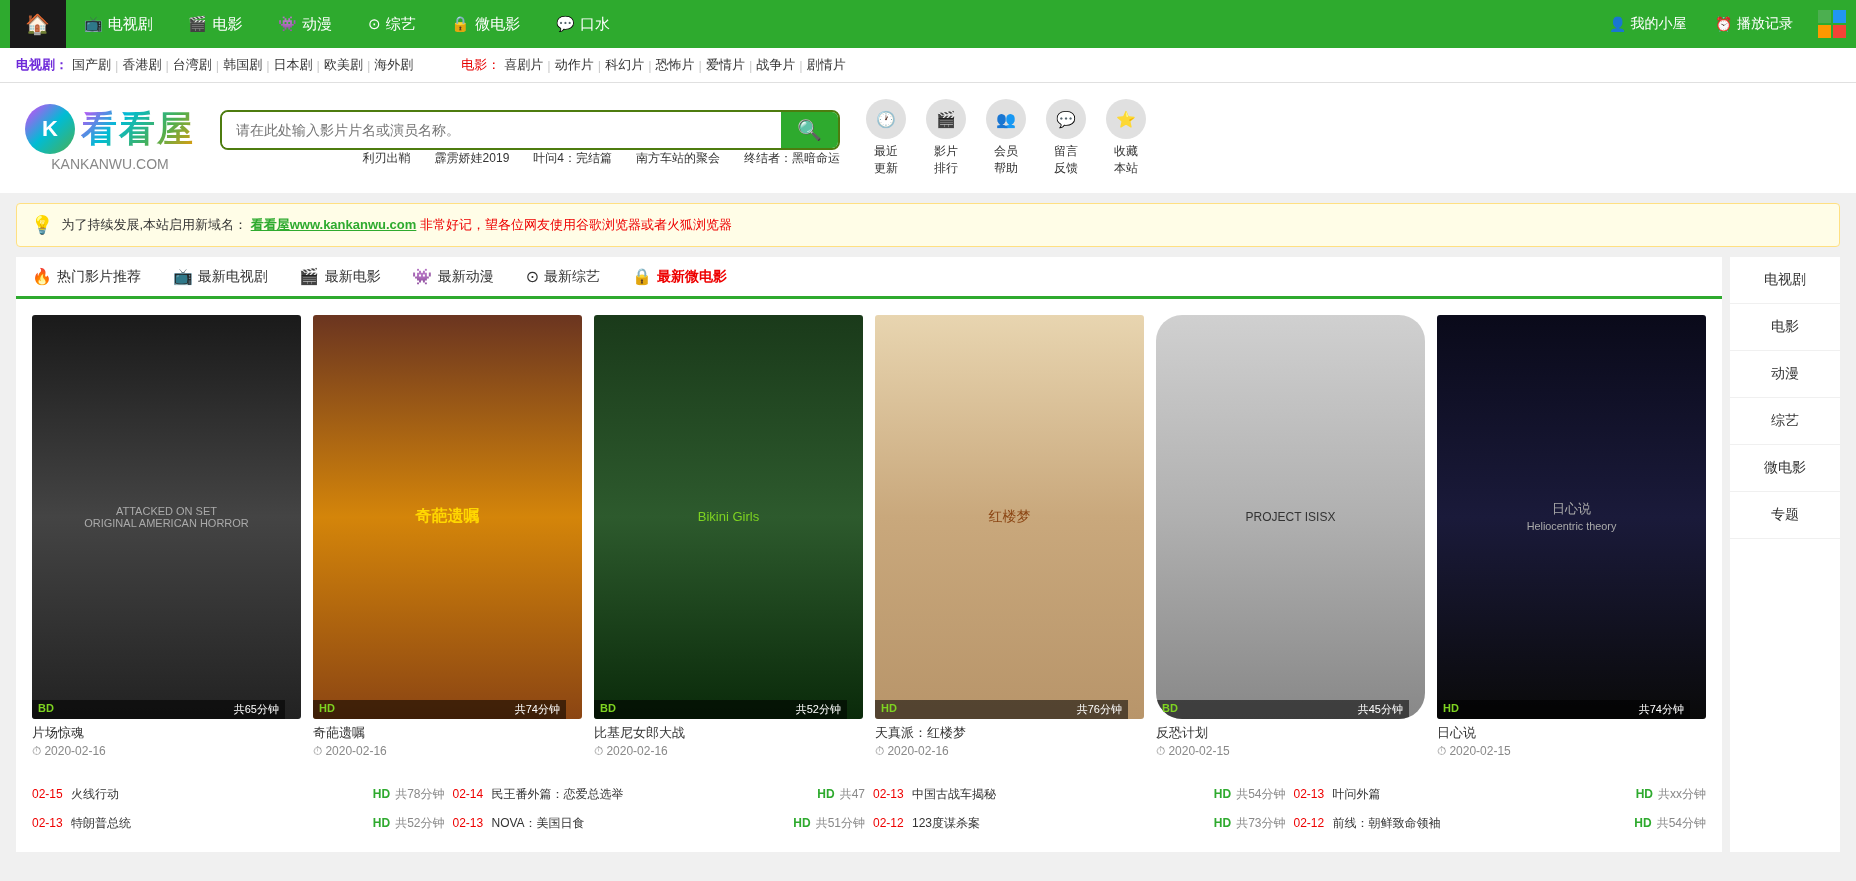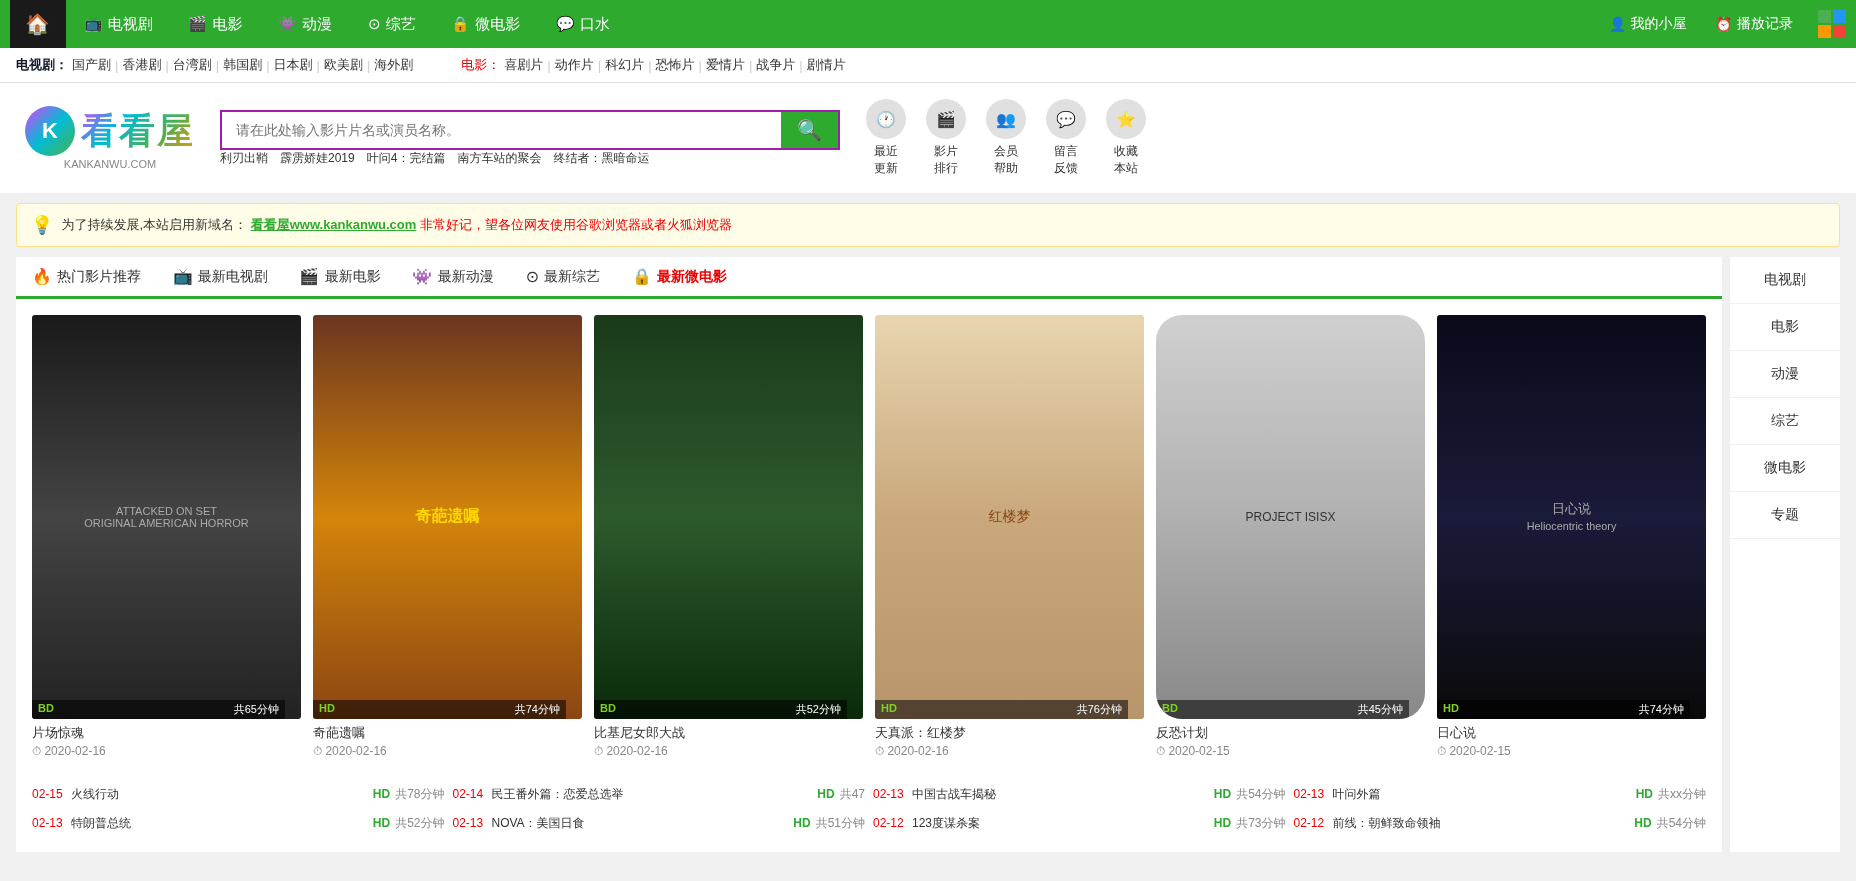--- a/index.html
+++ b/index.html
@@ -82,21 +82,21 @@
       gap: 0;
       border-bottom: 1px solid #e0e0e0;
       flex-wrap: wrap;
     }
     .sub-nav .section {
       display: flex;
       align-items: center;
       gap: 0;
     }
     .sub-nav .section-label {
-      color: #0f172a;
+      color: #6d28d9;
       font-weight: bold;
       font-size: 13px;
       margin-right: 4px;
     }
     .sub-nav .sep {
       color: #ccc;
       margin: 0 4px;
     }
     .sub-nav .link {
       color: #333;
@@ -145,33 +145,33 @@
       background: linear-gradient(135deg, #e040fb 0%, #00bcd4 50%, #4caf50 100%);
       border-radius: 50%;
       display: flex;
       align-items: center;
       justify-content: center;
       color: white;
       font-size: 22px;
       font-weight: bold;
     }
     .logo-site {
-      font-size: 11px;
+      font-size: 14px;
       color: #888;
       text-align: center;
       margin-top: 2px;
     }
     .search-center {
       flex: 1;
       max-width: 620px;
     }
     .search-box {
       display: flex;
-      border: 2px solid #a21caf;
-      border-radius: 0;
+      border: 2px solid #4d7c0f;
+      border-radius: 8px;
       overflow: hidden;
     }
     .search-input {
       flex: 1;
       padding: 10px 14px;
       font-size: 14px;
       border: none;
       outline: none;
       color: #999;
     }
@@ -180,24 +180,25 @@
       border: none;
       padding: 0 16px;
       cursor: pointer;
       color: white;
       font-size: 20px;
       display: flex;
       align-items: center;
     }
     .hot-links {
       display: flex;
-      gap: 12px;
+      gap: 24px;
       margin-top: 0;
       font-size: 12px;
       color: #333;
+      justify-content: flex-end;
     }
     .hot-links span { cursor: pointer; }
     .quick-links {
       display: flex;
       gap: 8px;
       flex-wrap: wrap;
     }
     .quick-link-item {
       display: flex;
       flex-direction: column;
@@ -565,20 +566,21 @@
           </div>
         </div>
         <div class="movie-title">奇葩遗嘱</div>
         <div class="movie-date">
           <span>⏱</span>
           <span>2020-02-16</span>
         </div>
       </div>
       <div class="movie-card">
         <div class="movie-thumb poster-3">
+          <div style="color:#7ed321;font-size:13px;padding:8px;text-align:center;align-self:center;flex:1;">Bikini Girls</div>
           <div class="movie-badge">
             <span class="quality">BD</span>
             <span>共52分钟</span>
           </div>
         </div>
         <div class="movie-title">比基尼女郎大战</div>
         <div class="movie-date">
           <span>⏱</span>
           <span>2020-02-16</span>
         </div>

